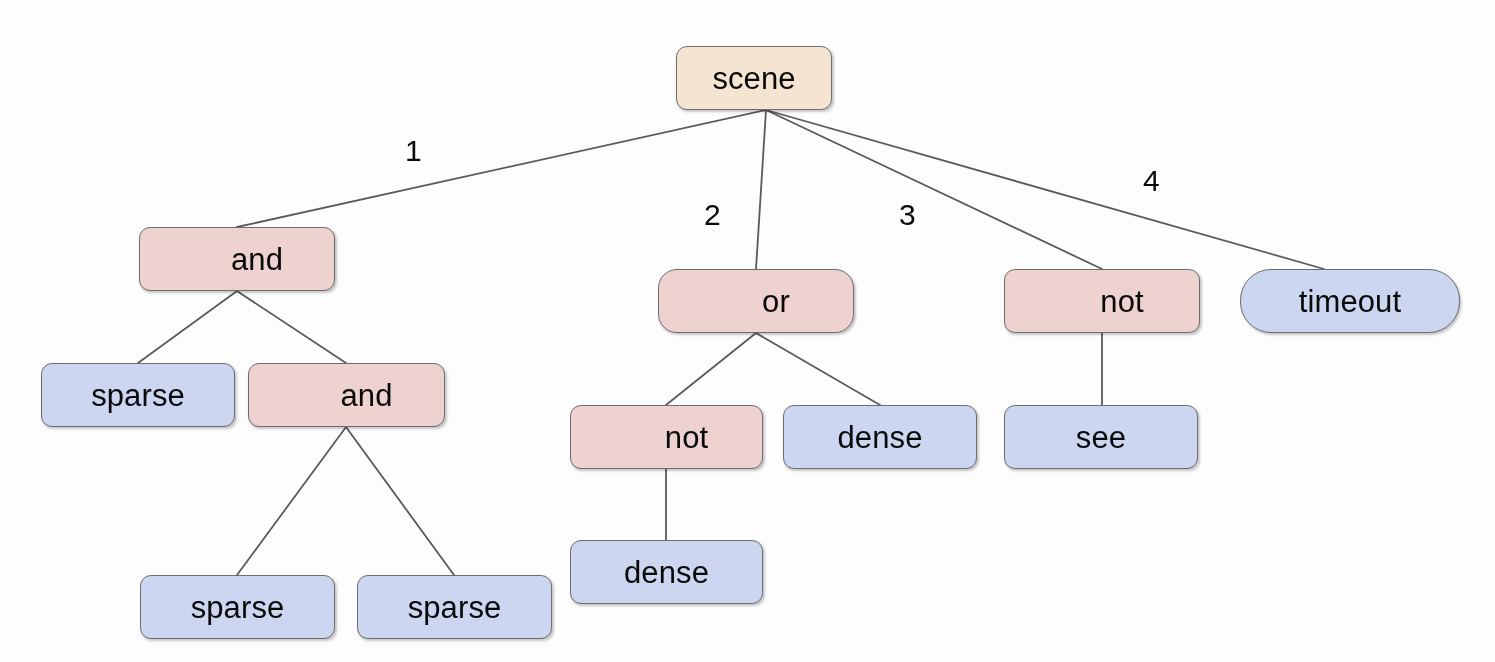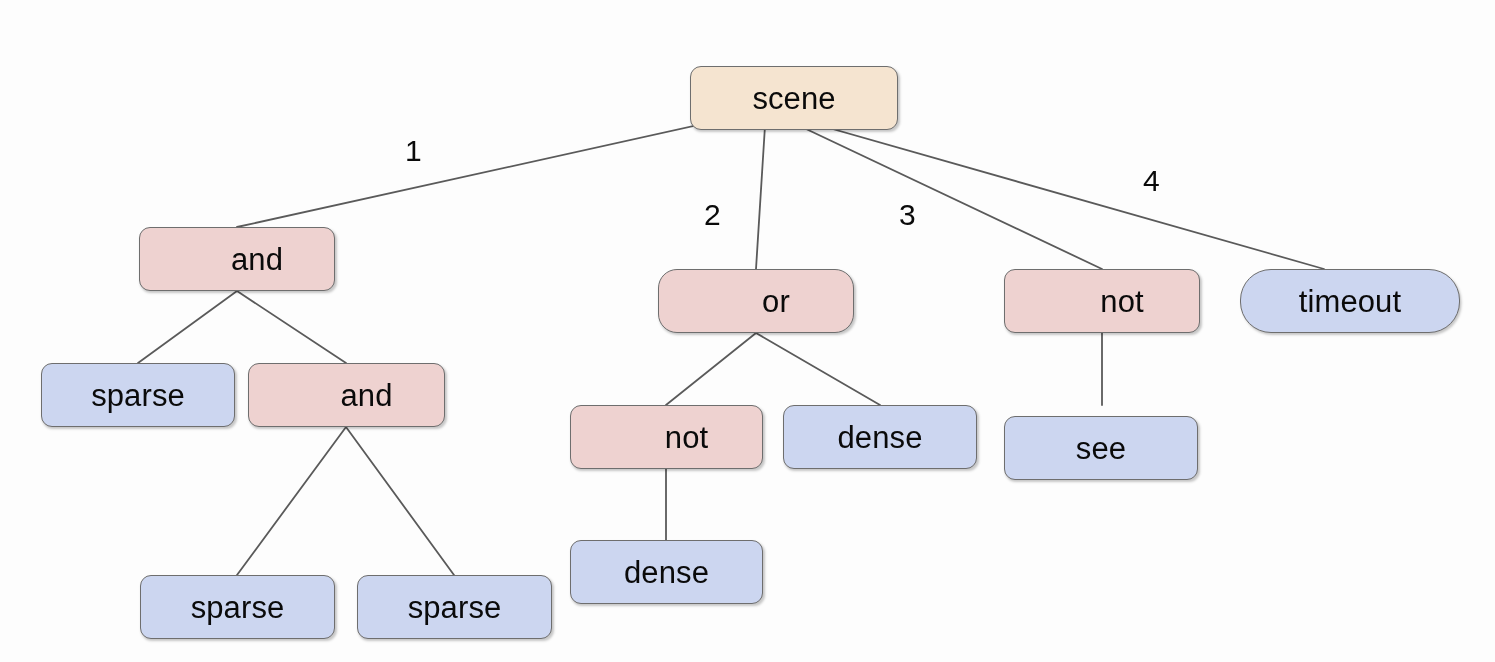--- a/index.html
+++ b/index.html
@@ -68,21 +68,21 @@
       <line x1="237" y1="291" x2="346" y2="363" stroke="#5a5a5a" stroke-width="1.8" stroke-linecap="round"></line>
       <line x1="346" y1="427" x2="237" y2="575" stroke="#5a5a5a" stroke-width="1.8" stroke-linecap="round"></line>
       <line x1="346" y1="427" x2="454" y2="575" stroke="#5a5a5a" stroke-width="1.8" stroke-linecap="round"></line>
       <line x1="756" y1="333" x2="666" y2="405" stroke="#5a5a5a" stroke-width="1.8" stroke-linecap="round"></line>
       <line x1="756" y1="333" x2="880" y2="405" stroke="#5a5a5a" stroke-width="1.8" stroke-linecap="round"></line>
       <line x1="666" y1="469" x2="666" y2="540" stroke="#5a5a5a" stroke-width="1.8" stroke-linecap="round"></line>
       <line x1="1102" y1="333" x2="1102" y2="405" stroke="#5a5a5a" stroke-width="1.8" stroke-linecap="round"></line>
     </svg>
 
   <div id="node-layer">
-      <div class="node node-root" style="left: 690px; top: 46px; width: 208px; height: 64px; margin-top: 20px;">
+      <div class="node node-root" style="left: 676px; top: 46px; width: 156px; height: 64px;">
         <span class="node-label">scene</span>
       </div>
       <div class="node node-op" style="left: 139px; top: 227px; width: 196px; height: 64px;">
         <span class="node-label">and</span>
       </div>
       <div class="node node-op" style="left: 658px; top: 269px; width: 196px; height: 64px; border-radius: 19px;">
         <span class="node-label">or</span>
       </div>
       <div class="node node-op" style="left: 1004px; top: 269px; width: 196px; height: 64px;">
         <span class="node-label">not</span>
@@ -95,21 +95,21 @@
       </div>
       <div class="node node-op" style="left: 248px; top: 363px; width: 197px; height: 64px;">
         <span class="node-label">and</span>
       </div>
       <div class="node node-op" style="left: 570px; top: 405px; width: 193px; height: 64px;">
         <span class="node-label">not</span>
       </div>
       <div class="node node-leaf" style="left: 783px; top: 405px; width: 194px; height: 64px;">
         <span class="node-label">dense</span>
       </div>
-      <div class="node node-leaf" style="left: 1004px; top: 416px; width: 194px; height: 64px;">
+      <div class="node node-leaf" style="left: 1004px; top: 405px; width: 194px; height: 64px;">
         <span class="node-label">see</span>
       </div>
       <div class="node node-leaf" style="left: 140px; top: 575px; width: 195px; height: 64px;">
         <span class="node-label">sparse</span>
       </div>
       <div class="node node-leaf" style="left: 357px; top: 575px; width: 195px; height: 64px;">
         <span class="node-label">sparse</span>
       </div>
       <div class="node node-leaf" style="left: 570px; top: 540px; width: 193px; height: 64px;">
         <span class="node-label">dense</span>

